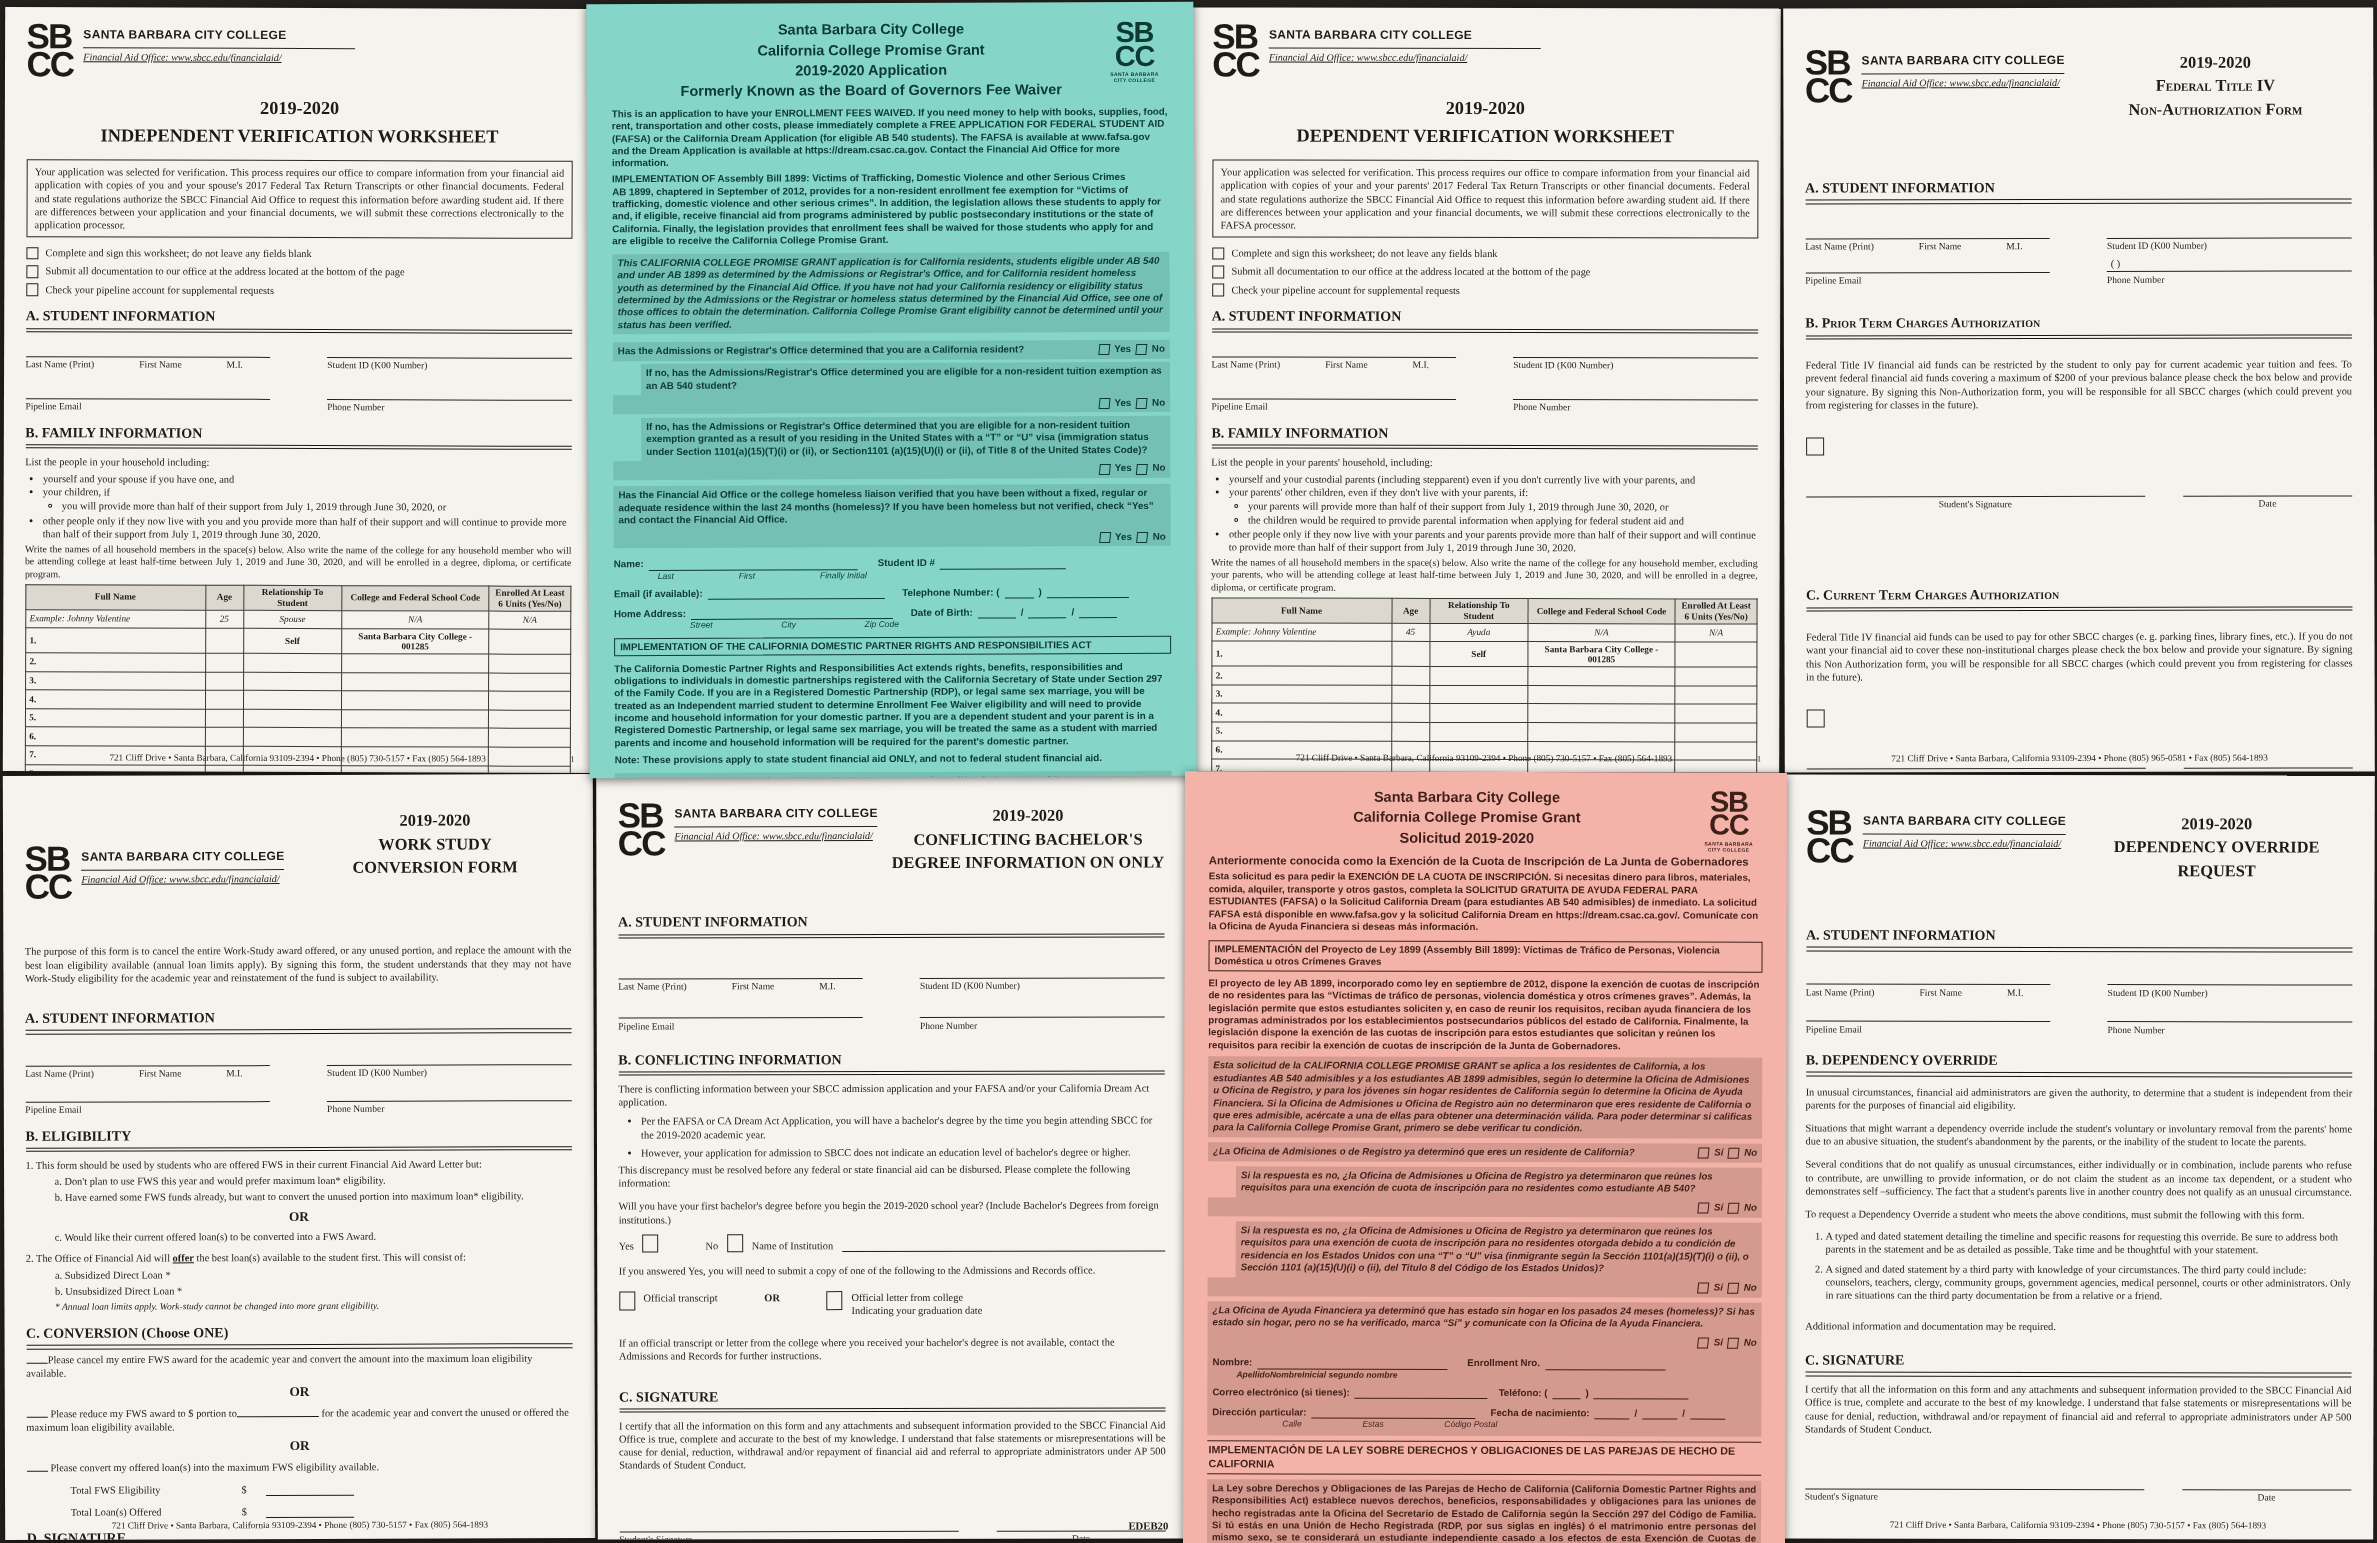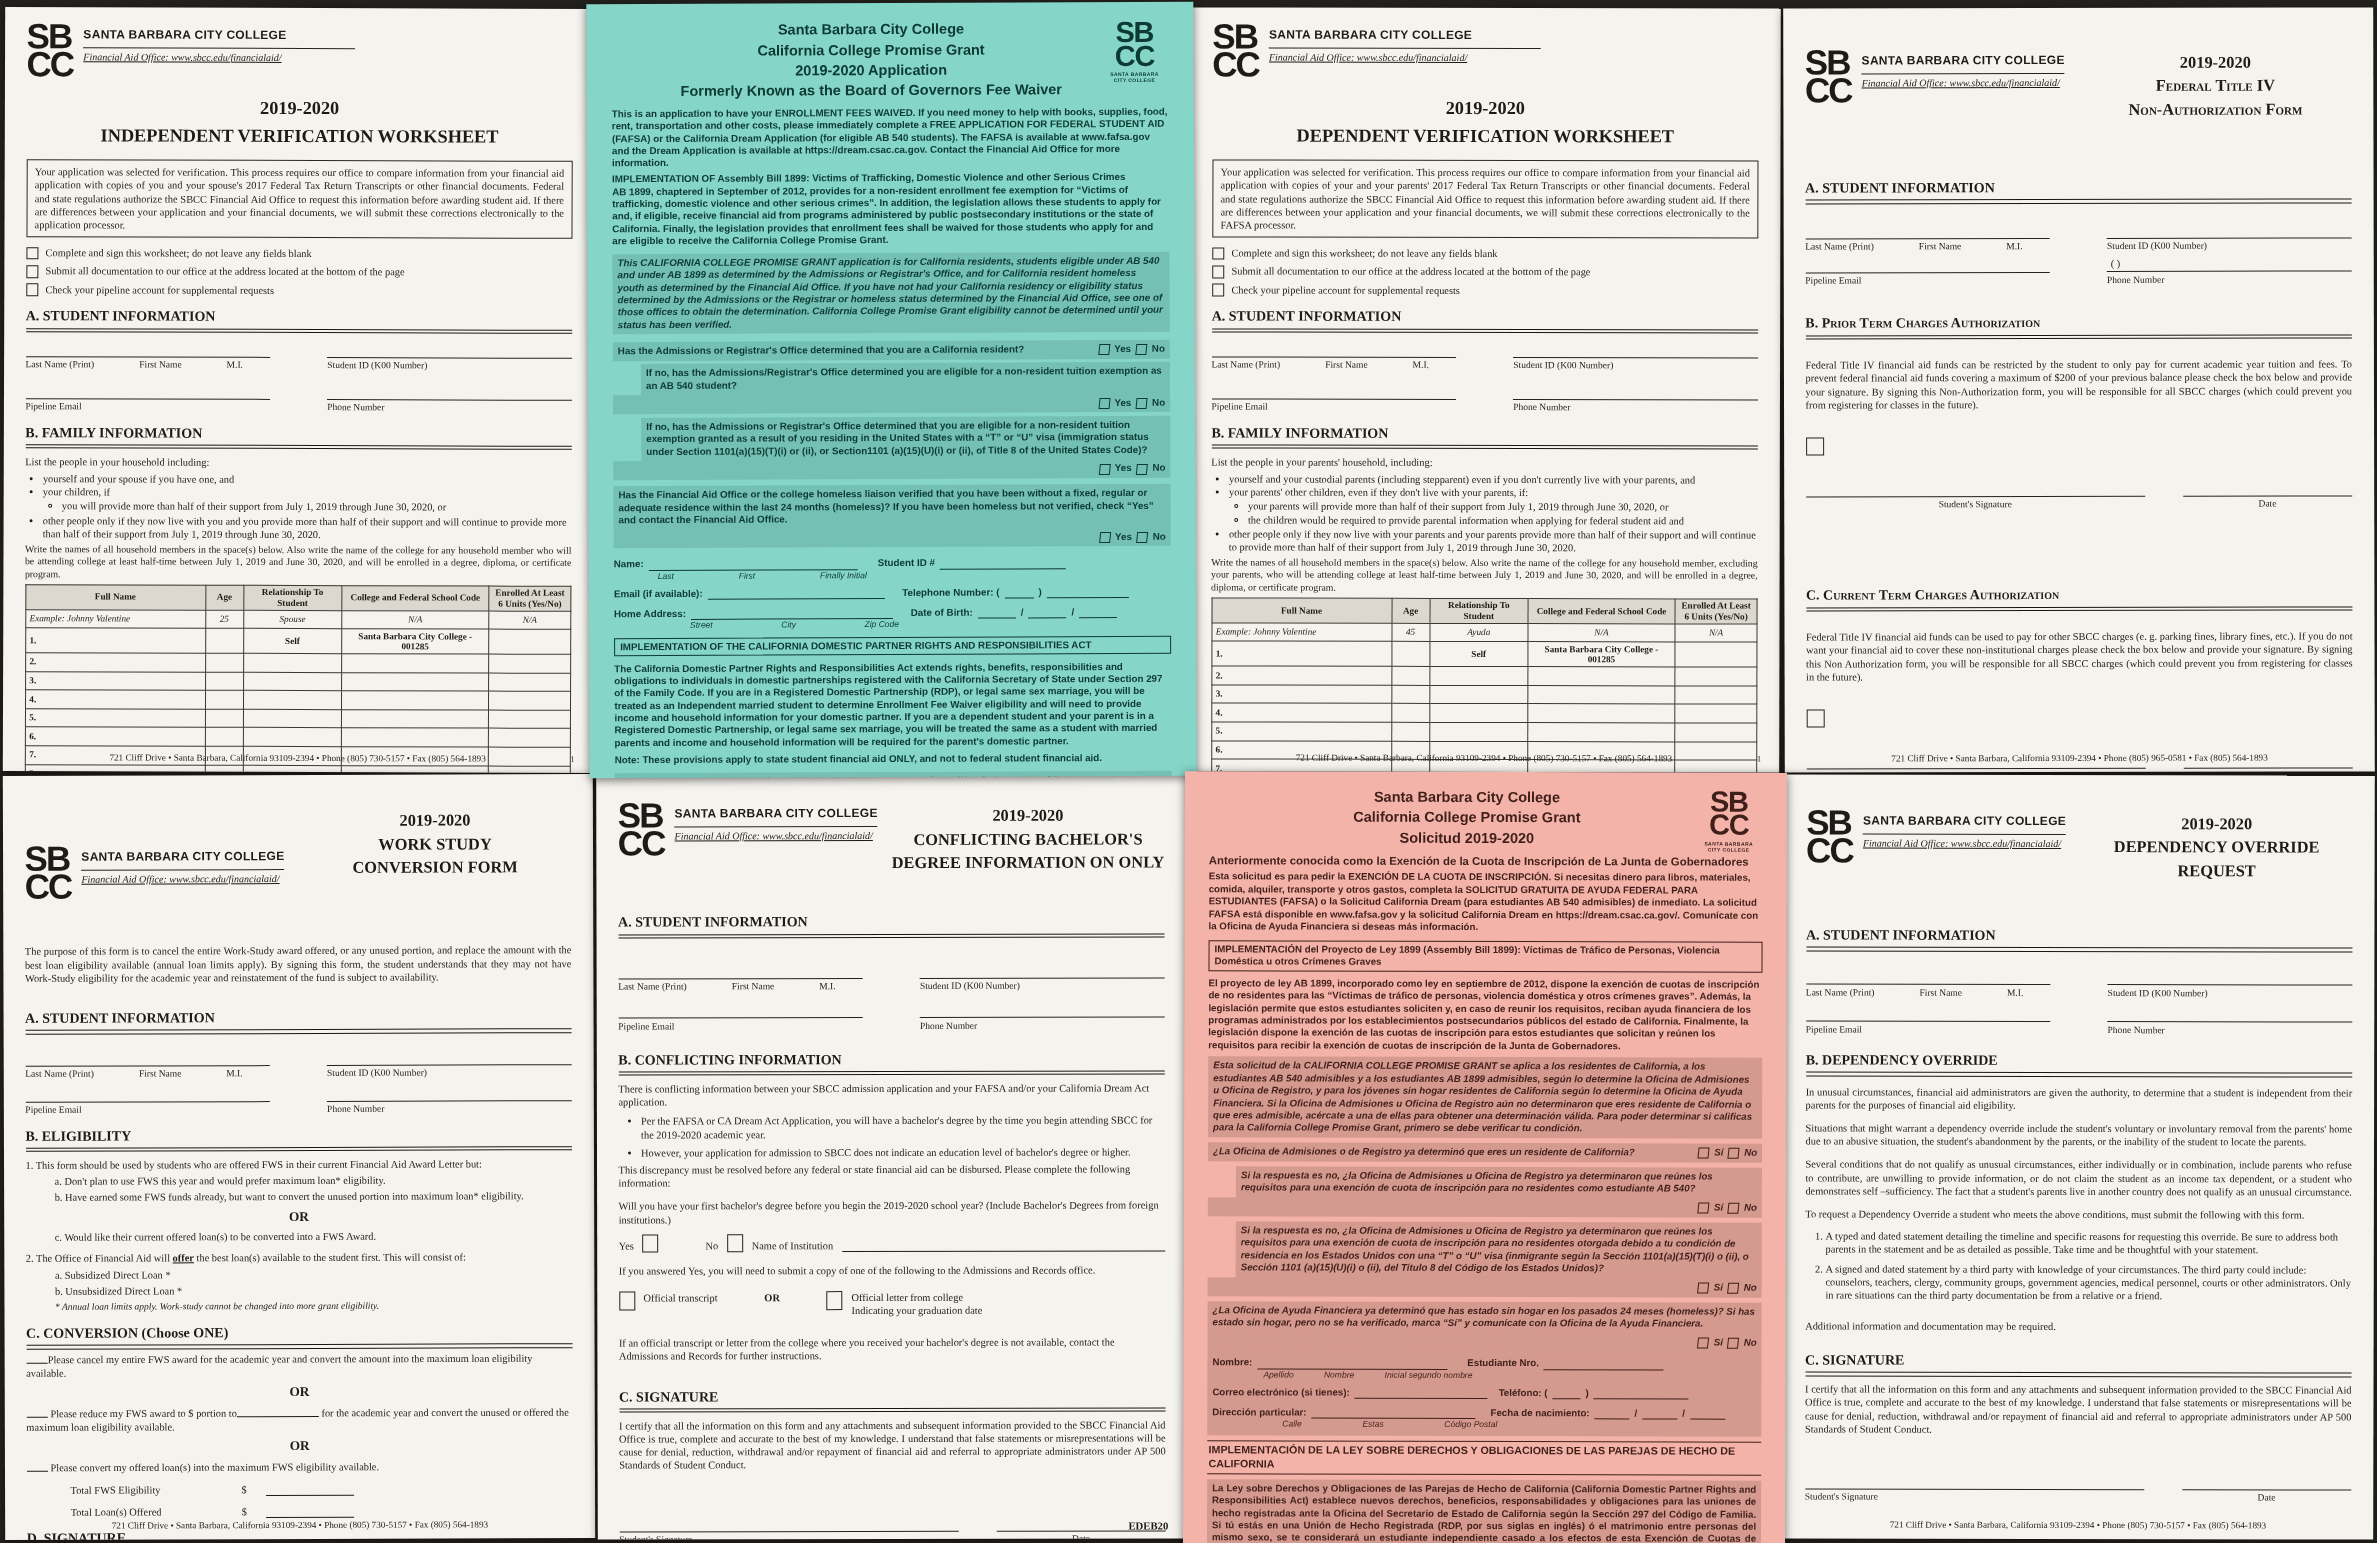--- a/index.html
+++ b/index.html
@@ -773,24 +773,24 @@
           <span class="cb sm"></span>
           <span>Sí</span>
           <span class="cb sm"></span>
           <span>No</span>
         </span>
       </div>
     <div class="shade" style="padding-bottom:6.3px;">
       <div class="fieldline" style="margin-top:2.5px;">
         <span>Nombre:</span>
           <span class="ul" style="width:190px;"></span>
-        <span style="margin-left:15px;">Estudiante Nro.</span>
+        <span style="margin-left:15px;">Enrollment Nro.</span>
           <span class="ul" style="width:120px;"></span>
       </div>
-      <div class="sublbl" style="margin-left:51px;width:209px;justify-content:space-between;">
+      <div class="sublbl" style="width:209px;justify-content:center;font-weight:bold;">
         <span>Apellido</span>
           <span>Nombre</span>
           <span>Inicial segundo nombre</span>
       </div>
       <div class="fieldline" style="margin-top:6.3px;">
         <span>Correo electrónico (si tienes):</span>
           <span class="ul" style="width:133px;"></span>
         <span style="margin-left:6px;">Teléfono:  (</span>
           <span class="ul" style="width:28px;"></span>
           <span>)</span>

